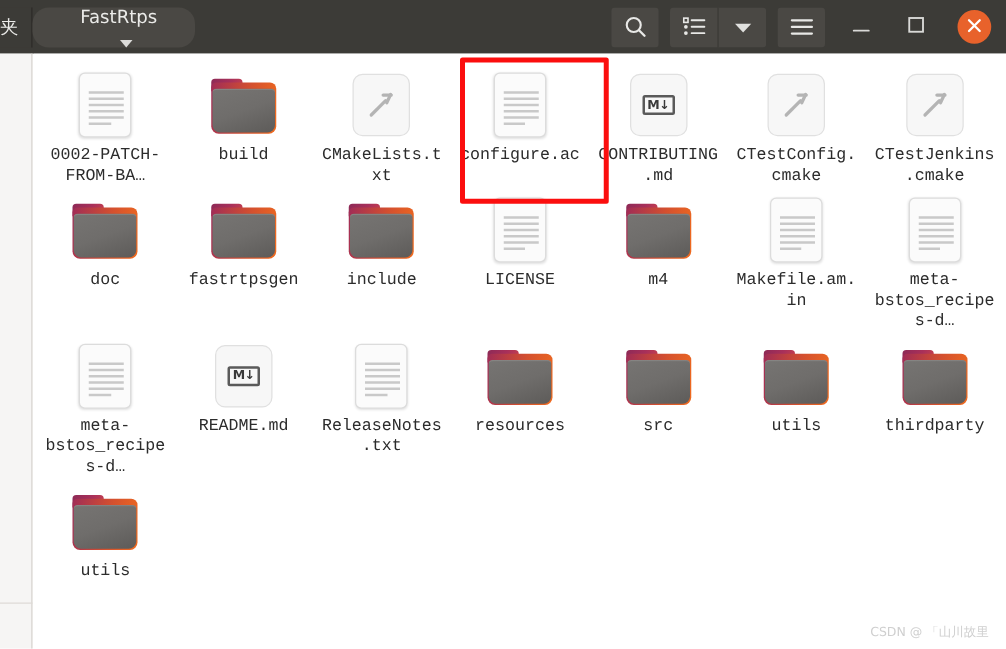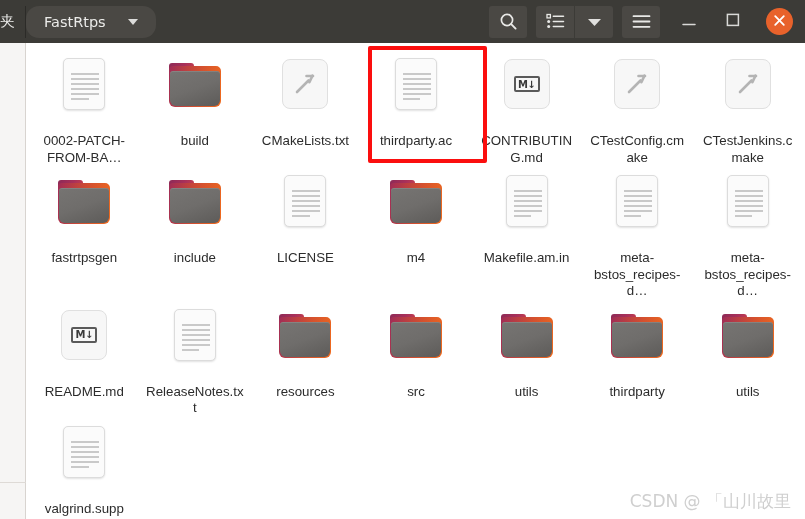--- a/index.html
+++ b/index.html
@@ -56,20 +56,21 @@
     overflow: hidden;
   }
   .crumb-prev span { margin-left: -10px; }
   .crumb-current {
     background: #4a4844;
     min-width: 130px;
     justify-content: flex-start;
     padding-left: 18px;
     border-radius: 13px;
     position: relative;
+    flex-direction: column;
   }
   .crumb-current .crumb-label { flex: 1; }
   .caret-down {
     width: 0; height: 0;
     border-left: 5.5px solid transparent;
     border-right: 5.5px solid transparent;
     border-top: 6px solid #dcdcda;
     margin-left: 20px;
     margin-right: 8px;
   }
@@ -156,28 +157,28 @@
   }
   .cell {
     display: flex;
     flex-direction: column;
     align-items: center;
     padding-top: 8px;
     box-sizing: border-box;
     cursor: default;
   }
   .label {
-    margin-top: 22px;
+    margin-top: 5px;
     font-size: 13.3px;
     line-height: 16.5px;
     color: #2c2c2c;
     text-align: center;
     max-width: 100px;
     word-break: break-word;
-    font-family: Liberation Sans, sans-serif;
+    font-family: Liberation Mono, monospace;
   }
 
   
   .icon {
     width: 54px;
     height: 54px;
     position: relative;
   }
 
   
@@ -290,21 +291,21 @@
     border-radius: 2px;
     box-sizing: border-box;
     pointer-events: none;
   }
 
   
   .watermark {
     position: absolute;
     right: 14px;
     bottom: 6px;
-    font-size: 17px;
+    font-size: 10px;
     color: #cfcfcf;
     font-family: "DejaVu Sans", "Liberation Sans", sans-serif;
     white-space: nowrap;
   }
 </style>
 </head>
 <body>
 
 <div id="app">
 
@@ -447,21 +448,21 @@
                 <div class="lines">
                   <i></i>
                   <i></i>
                   <i></i>
                   <i></i>
                   <i></i>
                   <i class="short"></i>
                 </div>
               </div>
             </div>
-            <div class="label">thirdparty.ac</div>
+            <div class="label">configure.ac</div>
           </div>
           <div class="cell">
             <div class="icon">
               <div class="ic-md">
                 <div class="mdbox">M↓</div>
               </div>
             </div>
             <div class="label">CONTRIBUTING.md</div>
           </div>
           <div class="cell">
@@ -493,20 +494,30 @@
             <div class="label">CTestJenkins.cmake</div>
           </div>
           <div class="cell">
             <div class="icon">
               <div class="ic-folder">
                 <div class="tab"></div>
                 <div class="back"></div>
                 <div class="front"></div>
               </div>
             </div>
+            <div class="label">doc</div>
+          </div>
+          <div class="cell">
+            <div class="icon">
+              <div class="ic-folder">
+                <div class="tab"></div>
+                <div class="back"></div>
+                <div class="front"></div>
+              </div>
+            </div>
             <div class="label">fastrtpsgen</div>
           </div>
           <div class="cell">
             <div class="icon">
               <div class="ic-folder">
                 <div class="tab"></div>
                 <div class="back"></div>
                 <div class="front"></div>
               </div>
             </div>
@@ -647,35 +658,20 @@
           </div>
           <div class="cell">
             <div class="icon">
               <div class="ic-folder">
                 <div class="tab"></div>
                 <div class="back"></div>
                 <div class="front"></div>
               </div>
             </div>
             <div class="label">utils</div>
-          </div>
-          <div class="cell">
-            <div class="icon">
-              <div class="ic-doc">
-                <div class="lines">
-                  <i></i>
-                  <i></i>
-                  <i></i>
-                  <i></i>
-                  <i></i>
-                  <i class="short"></i>
-                </div>
-              </div>
-            </div>
-            <div class="label">valgrind.supp</div>
           </div>
           <div class="cell"></div>
           <div class="cell"></div>
         </div>
     </div>
 
   </div>
 
   <div class="highlight" style="left: 368px; top: 46px; width: 119px; height: 117px; border-color: rgb(251, 14, 14);"></div>
 

